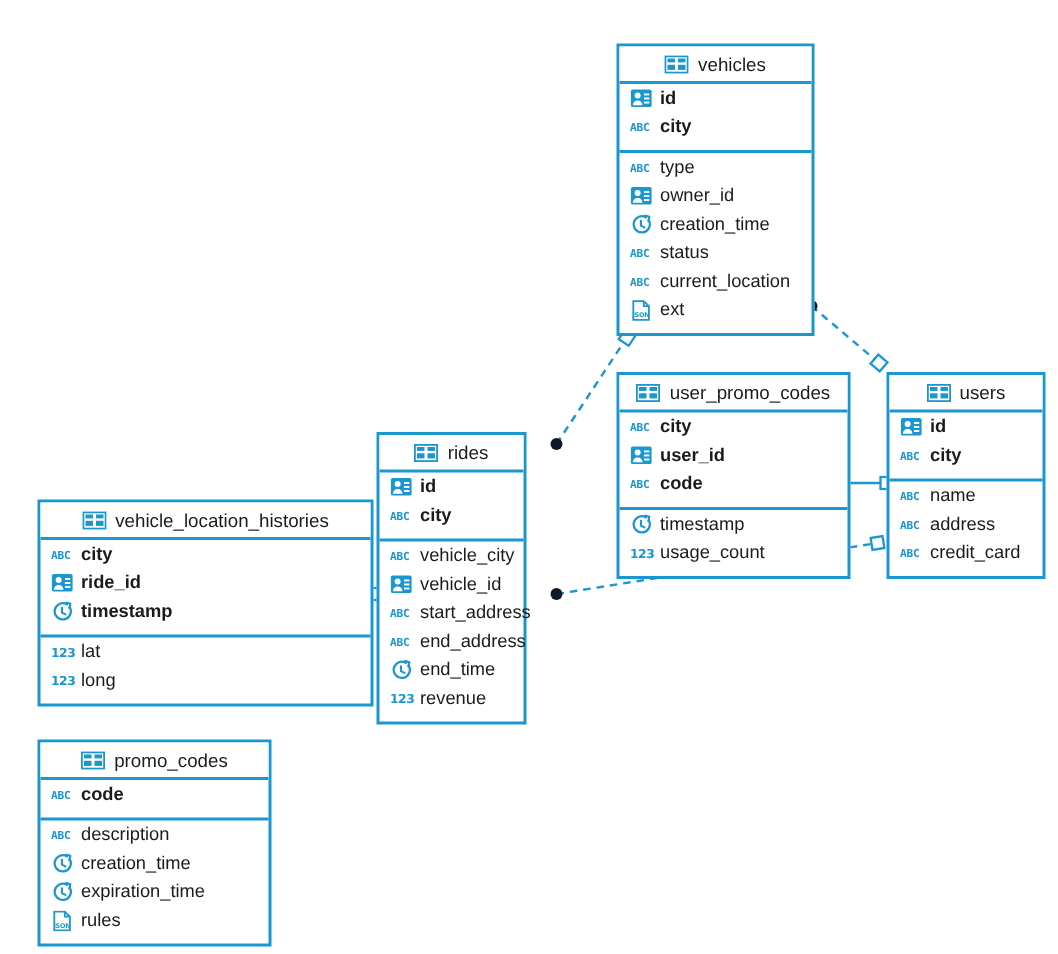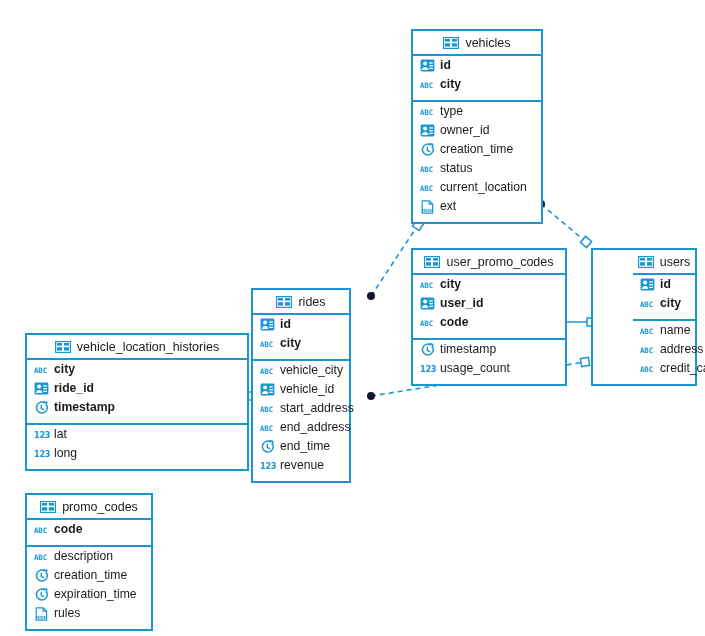--- a/index.html
+++ b/index.html
@@ -241,21 +241,21 @@
         <div class="attr">
           <span class="ico">
         <svg width="16" height="13" viewBox="0 0 16 13">
           <text x="0" y="9.8" font-family="DejaVu Sans, sans-serif" font-size="8.2" font-weight="bold" fill="#1a96d0" letter-spacing="-0.3">123</text>
         </svg>
           </span>
           <span class="label">usage_count</span>
         </div>
       </div>
     </div>
-    <div class="entity" style="left: 591px; top: 248px; width: 106px; padding-left: 40px;">
+    <div class="entity" style="left: 591px; top: 248px; width: 106px;">
       <div class="entity-title">
         <span class="ico ico-table">
         <svg width="16" height="12" viewBox="0 0 16 12">
           <rect x="0.5" y="0.5" width="15" height="11" fill="none" stroke="#1a96d0" stroke-width="1.4"></rect>
           <rect x="2" y="2" width="5" height="2.6" fill="#1a96d0"></rect>
           <rect x="9" y="2" width="5" height="2.6" fill="#1a96d0"></rect>
           <rect x="2" y="6.2" width="5" height="3.4" fill="#1a96d0"></rect>
           <rect x="9" y="6.2" width="5" height="3.4" fill="#1a96d0"></rect>
         </svg>
         </span>
@@ -463,21 +463,21 @@
         <div class="attr">
           <span class="ico">
         <svg width="16" height="13" viewBox="0 0 16 13">
           <text x="0" y="9.8" font-family="DejaVu Sans, sans-serif" font-size="8.2" font-weight="bold" fill="#1a96d0" letter-spacing="-0.3">123</text>
         </svg>
           </span>
           <span class="label">long</span>
         </div>
       </div>
     </div>
-    <div class="entity" style="left: 25px; top: 493px; width: 128px;">
+    <div class="entity" style="left: 25px; top: 493px; width: 156px;">
       <div class="entity-title">
         <span class="ico ico-table">
         <svg width="16" height="12" viewBox="0 0 16 12">
           <rect x="0.5" y="0.5" width="15" height="11" fill="none" stroke="#1a96d0" stroke-width="1.4"></rect>
           <rect x="2" y="2" width="5" height="2.6" fill="#1a96d0"></rect>
           <rect x="9" y="2" width="5" height="2.6" fill="#1a96d0"></rect>
           <rect x="2" y="6.2" width="5" height="3.4" fill="#1a96d0"></rect>
           <rect x="9" y="6.2" width="5" height="3.4" fill="#1a96d0"></rect>
         </svg>
         </span>

